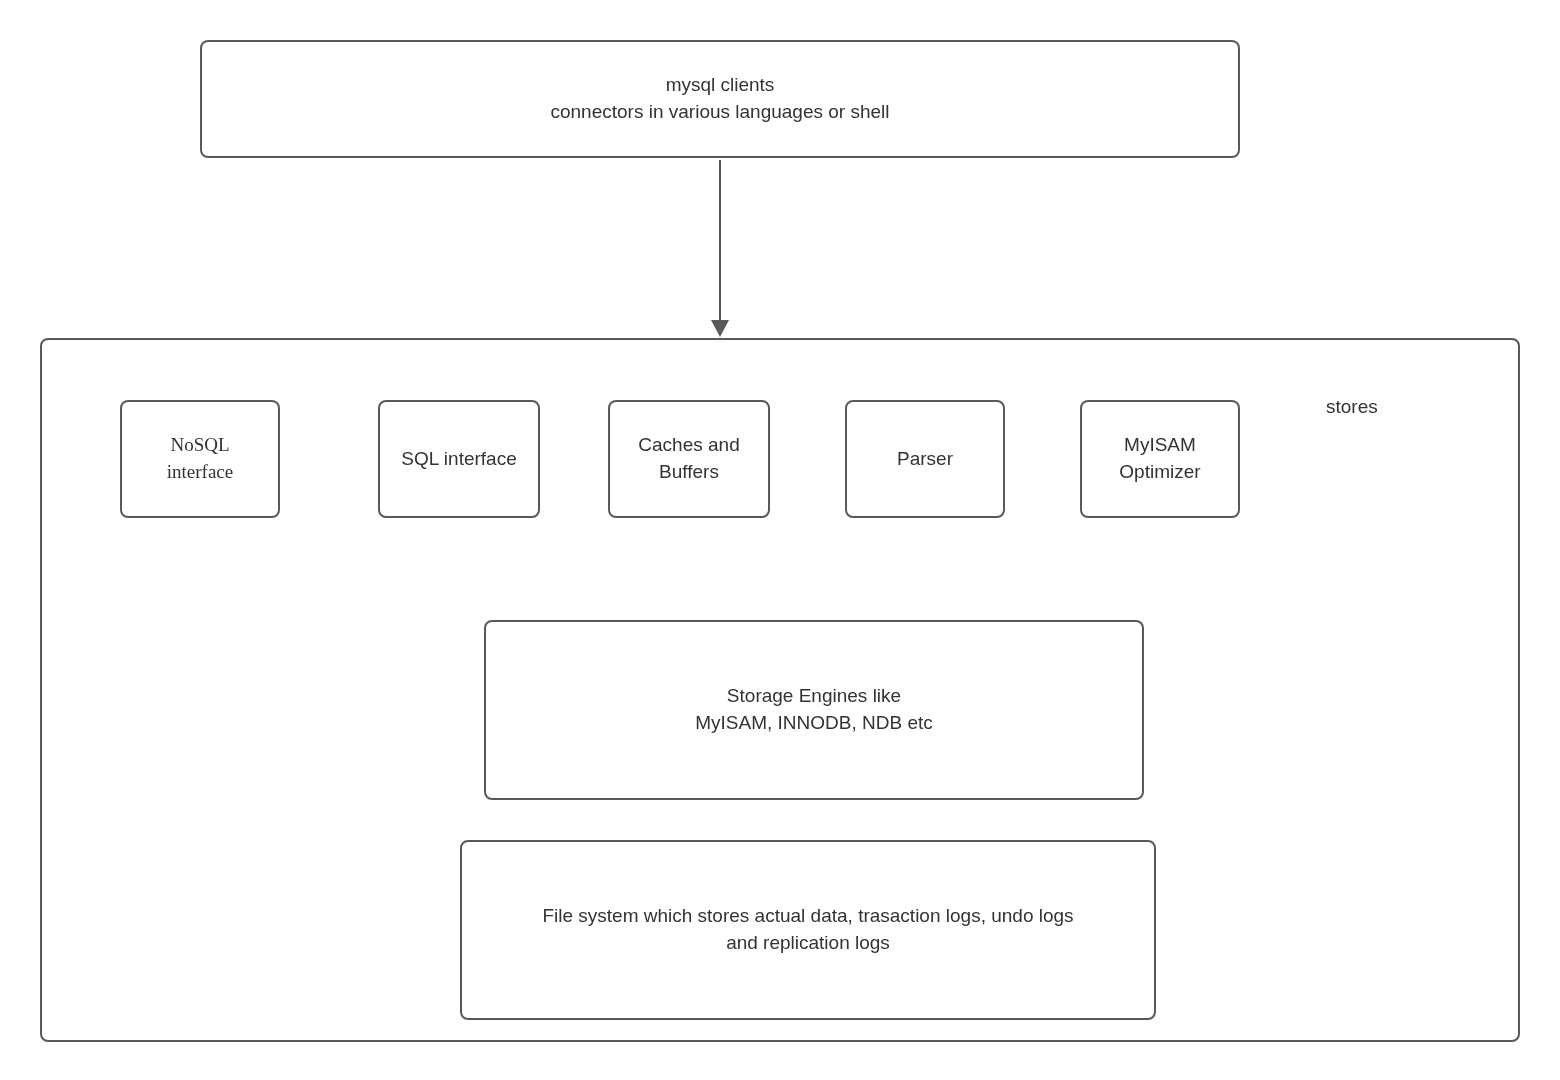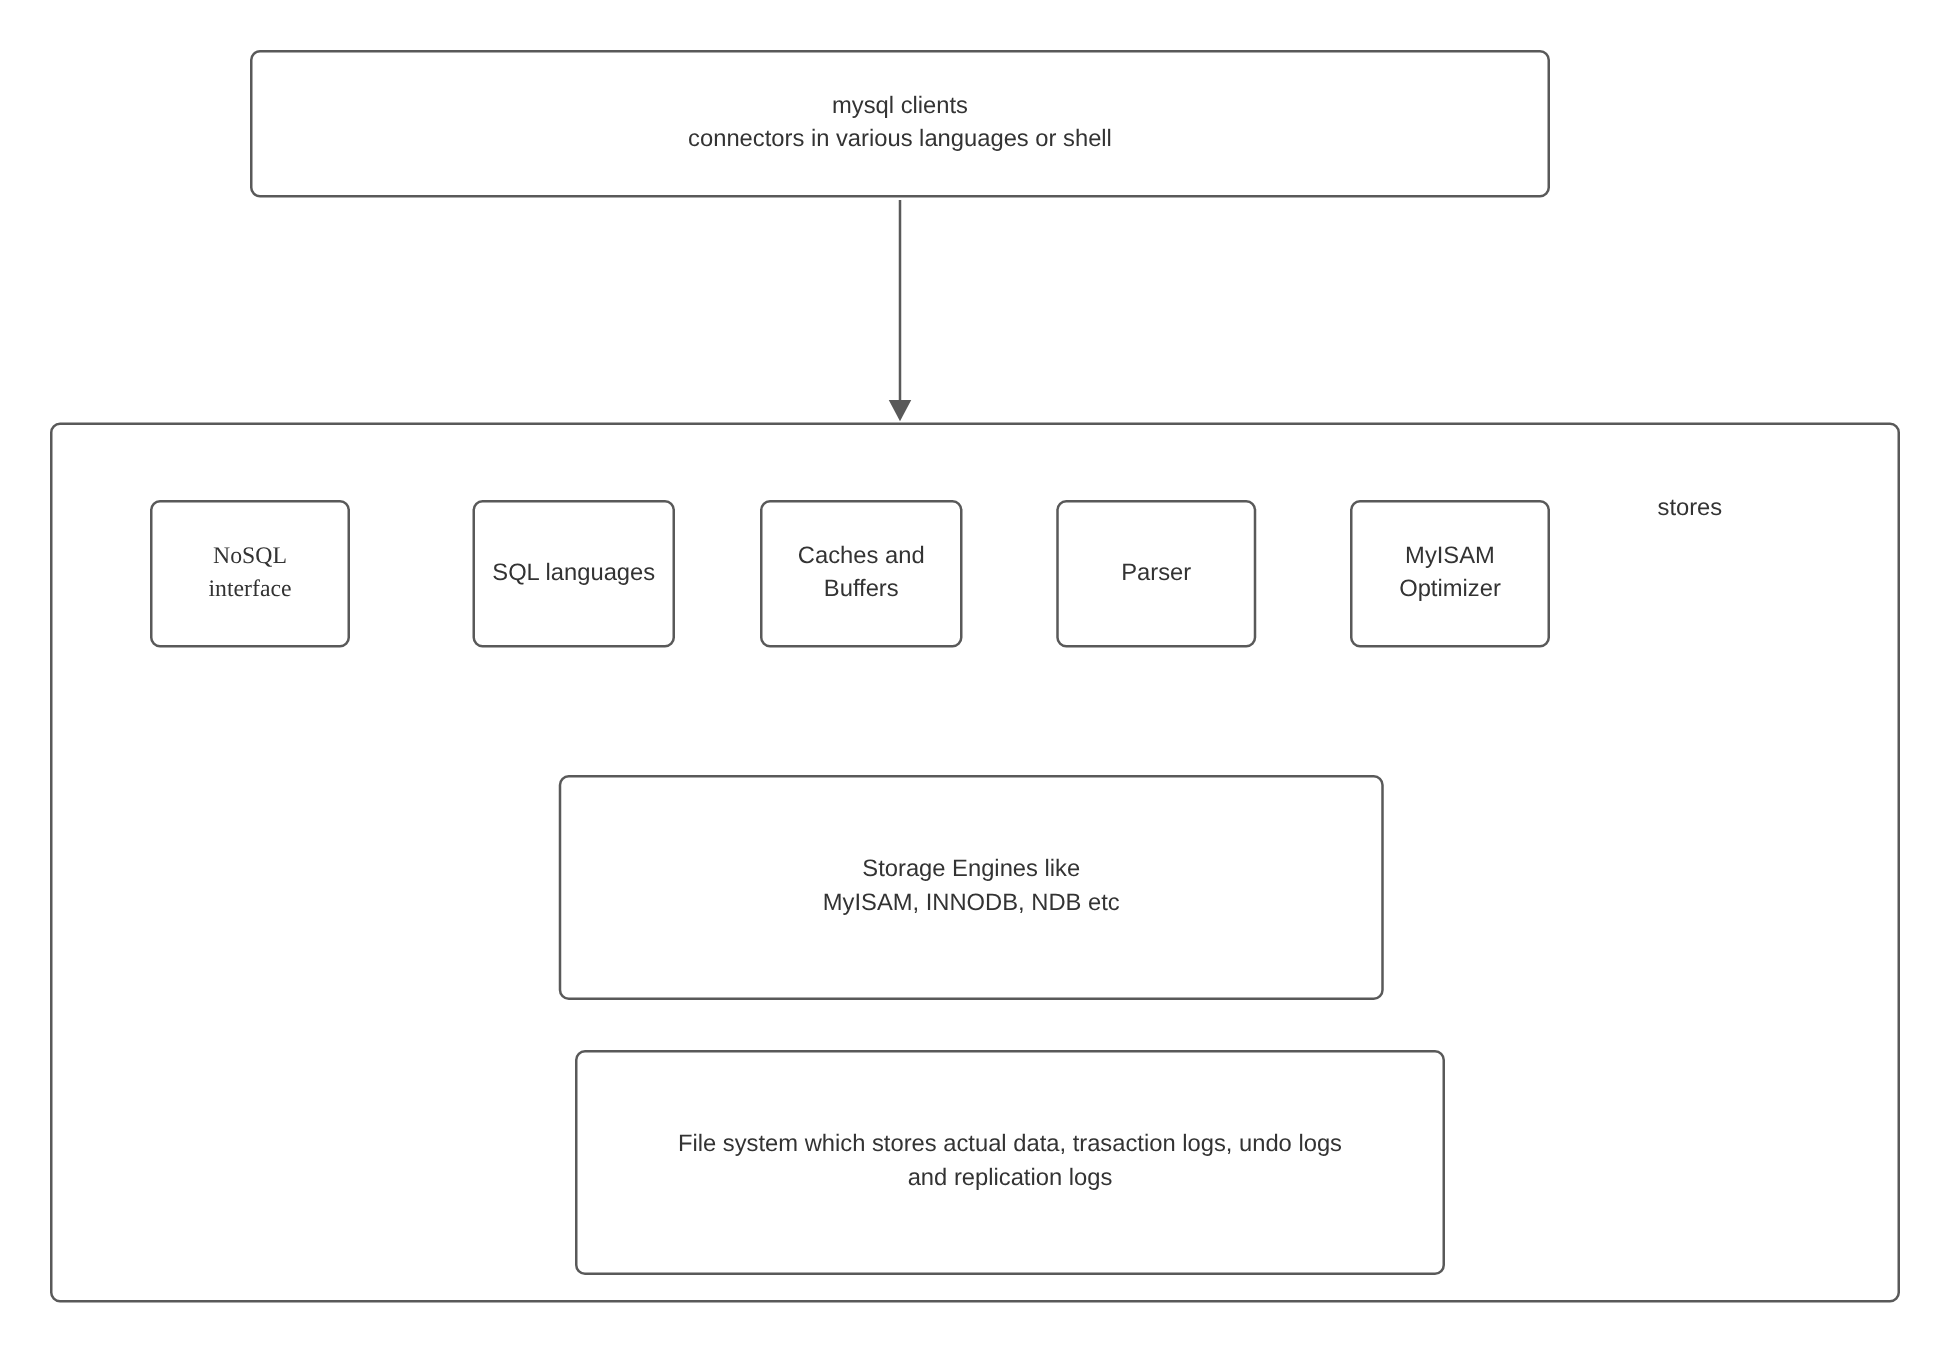--- a/index.html
+++ b/index.html
@@ -65,21 +65,21 @@
     color: #333333;
   }
   
   .comp { height: 118px; top: 400px; }
   .comp-nosql  { left: 120px;  width: 160px; font-family: Liberation Serif, serif; }
   .comp-sql    { left: 378px;  width: 162px; }
   .comp-caches { left: 608px;  width: 162px; }
   .comp-parser { left: 845px;  width: 160px; }
   .comp-query  { left: 1080px; width: 160px; }
   
-  .storage-box { left: 447px; top: 620px; width: 660px; height: 180px; }
+  .storage-box { left: 484px; top: 620px; width: 660px; height: 180px; }
   .fs-box      { left: 460px; top: 840px; width: 696px; height: 180px; }
 </style>
 </head>
 <body>
 
 <div class="canvas">
 
   <div class="node client-box">
     <span>mysql clients
 connectors in various languages or shell</span>
@@ -90,21 +90,21 @@
 
   <div class="server-box"></div>
   <div class="server-label">stores</div>
 
   <div class="node comp comp-nosql">
     <span>NoSQL
 interface</span>
   </div>
 
   <div class="node comp comp-sql">
-    <span>SQL languages</span>
+    <span>SQL interface</span>
   </div>
 
   <div class="node comp comp-caches">
     <span>Caches and
 Buffers</span>
   </div>
 
   <div class="node comp comp-parser">
     <span>Parser</span>
   </div>

